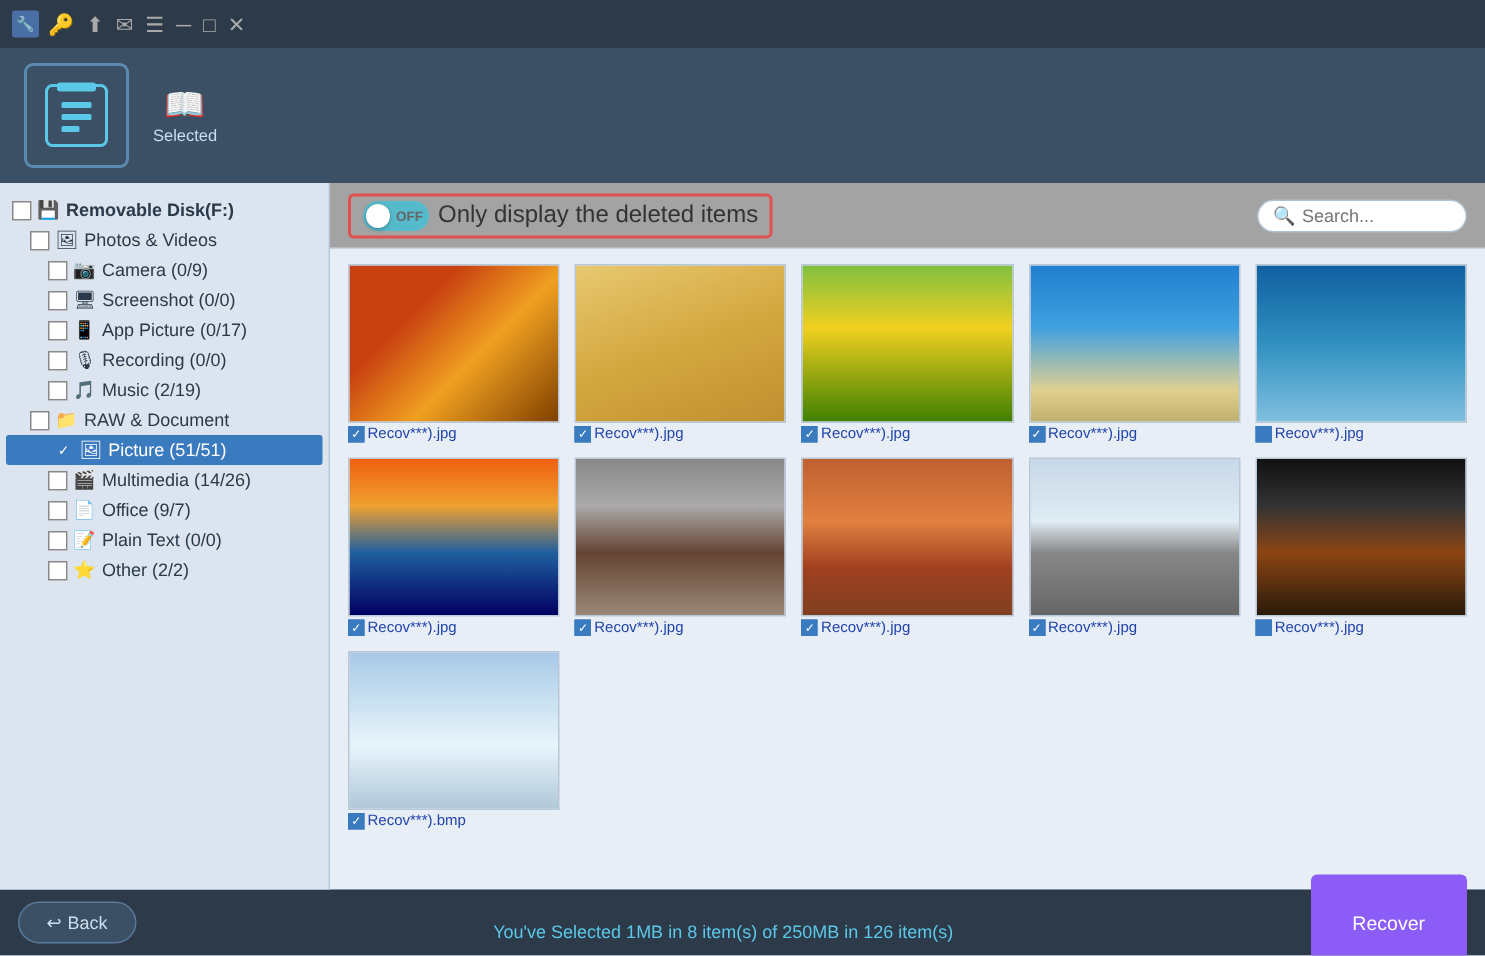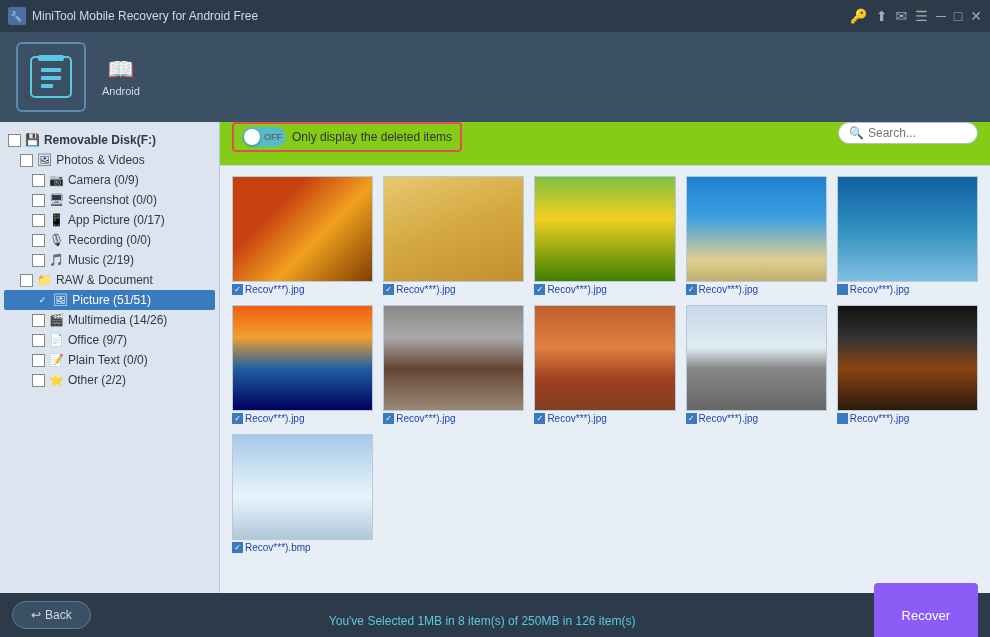--- a/index.html
+++ b/index.html
@@ -85,25 +85,25 @@
     
     .content {
       flex: 1;
       display: flex;
       flex-direction: column;
       overflow: hidden;
     }
 
     
     .toolbar {
-      background: #84cc16;
+      background: #a3a3a3;
       border-bottom: 1px solid #c8d4e0;
       height: 44px;
       display: flex;
-      align-items: flex-start;
+      align-items: center;
       padding: 0 12px;
       gap: 12px;
     }
     .toggle-container {
       display: flex; align-items: center; gap: 6px;
       border: 2px solid #e05050;
       border-radius: 4px;
       padding: 3px 8px;
     }
     .toggle {
@@ -111,21 +111,21 @@
       background: #5bc; border-radius: 10px;
       position: relative; cursor: pointer;
       display: flex; align-items: center;
     }
     .toggle-knob {
       width: 16px; height: 16px;
       background: #fff; border-radius: 50%;
       position: absolute; left: 2px;
       box-shadow: 0 1px 3px rgba(0,0,0,0.3);
     }
-    .toggle-text { font-size: 12px; color: #333; }
+    .toggle-text { font-size: 16px; color: #333; }
     .search-box {
       margin-left: auto;
       display: flex; align-items: center;
       background: #fff;
       border: 1px solid #b0c0d0;
       border-radius: 12px;
       padding: 3px 10px;
       gap: 4px;
       width: 140px;
     }
@@ -208,21 +208,20 @@
     .img-canyon { background: linear-gradient(180deg, #c06030 0%, #e08040 40%, #a04020 70%, #804020 100%); }
     .img-winter { background: linear-gradient(180deg, #c8d8e8 0%, #e0ecf4 40%, #888 60%, #666 100%); }
     .img-violin { background: linear-gradient(180deg, #111 0%, #333 30%, #8B4513 60%, #2a1a0a 100%); }
     .img-frozen { background: linear-gradient(180deg, #a8c8e8 0%, #c8e0f0 30%, #e8f4fc 60%, #b0c8d8 100%); }
   </style>
 </head>
 <body>
 
 <div class="titlebar">
   <div class="titlebar-icon">🔧</div>
-  <span class="titlebar-title">MiniTool Mobile Recovery for Android Free</span>
   <div class="titlebar-controls">
     <span title="key">🔑</span>
     <span title="upload">⬆</span>
     <span title="mail">✉</span>
     <span title="menu">☰</span>
     <span>─</span>
     <span>□</span>
     <span>✕</span>
   </div>
 </div>
@@ -232,21 +231,21 @@
     <svg width="50" height="50" viewBox="0 0 50 50">
       <rect x="5" y="5" width="40" height="40" rx="4" fill="none" stroke="#5bc8e8" stroke-width="2"></rect>
       <rect x="12" y="3" width="26" height="6" rx="2" fill="#5bc8e8"></rect>
       <rect x="15" y="16" width="20" height="4" rx="1" fill="#5bc8e8"></rect>
       <rect x="15" y="24" width="20" height="4" rx="1" fill="#5bc8e8"></rect>
       <rect x="15" y="32" width="12" height="4" rx="1" fill="#5bc8e8"></rect>
     </svg>
   </div>
   <div class="tutorial-btn">
     <span class="book-icon">📖</span>
-    <span>Android</span>
+    <span>Selected</span>
   </div>
 </div>
 
 <div class="main">
 
   <div class="sidebar">
     <div class="sidebar-item section-header">
       <div class="checkbox"></div>
       <span>💾</span>
       <span>Removable Disk(F:)</span>

